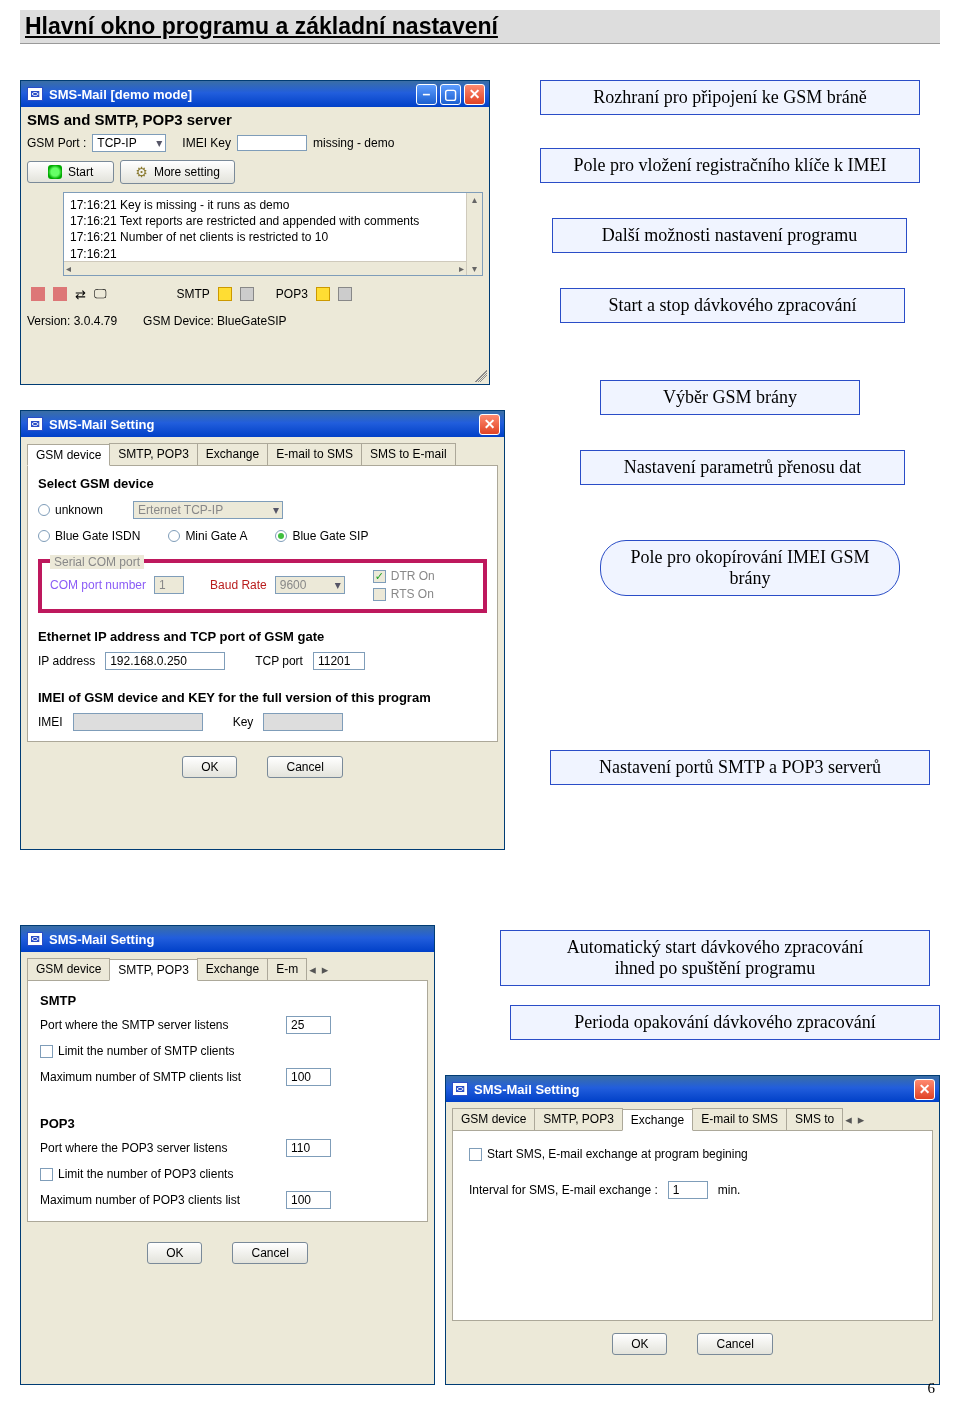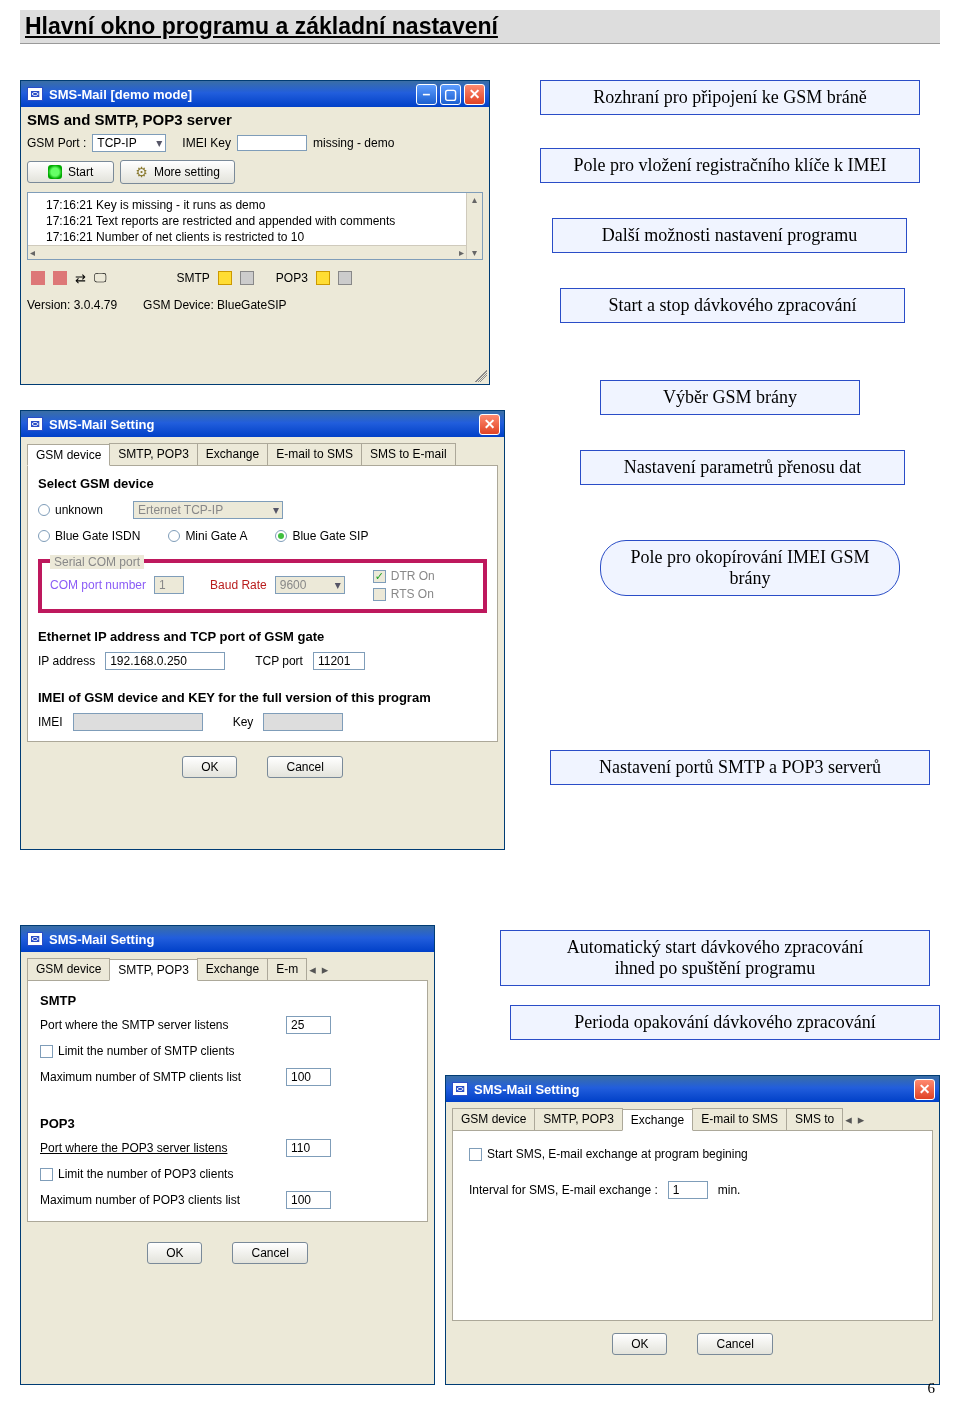--- a/index.html
+++ b/index.html
@@ -151,25 +151,26 @@
   #co5 { position:absolute; left:600px; top:380px; width:260px; }
   #co6 { position:absolute; left:580px; top:450px; width:325px; }
   #co7 { position:absolute; left:600px; top:540px; width:300px;border-radius:26px; }
   #co8 { position:absolute; left:550px; top:750px; width:380px; }
   #co9 { position:absolute; left:500px; top:930px; width:430px; }
   #co10{ position:absolute; left:510px; top:1005px; width:430px; }
 
   
   .logbox {
     border:1px solid #7f9db9; background:#fff;
-    font-size:12px; padding:4px 18px;
+    font-size:12px; padding:4px 6px;
     line-height:1.35;
-    height:68px;
+    height:84px;
     overflow:hidden;
     position:relative;
+    margin-left:36px;
   }
   .logbox .scrollbar {
     position:absolute; right:0; top:0; width:16px; height:100%;
     background:#ece9d8; border-left:1px solid #cfcabc;
     display:flex; flex-direction:column; justify-content:space-between;
     align-items:center; font-size:10px; color:#666;
   }
   .logbox .hscroll {
     position:absolute; bottom:0; left:0; right:16px; height:14px;
     background:#ece9d8; border-top:1px solid #cfcabc;
@@ -393,21 +394,21 @@
               <span>Limit the number of SMTP clients</span>
             </span>
         </div>
         <div class="row" style="margin-top:10px;">
           <span class="lbl" style="width:240px;">Maximum number of SMTP clients list</span>
           <span class="xp-input" style="width:45px;">100</span>
         </div>
 
         <div style="font-weight:bold;font-size:13px; margin-top:30px;">POP3</div>
         <div class="row" style="margin-top:8px;">
-          <span class="lbl" style="width:240px;text-decoration:underline;">Port where the POP3 server listens</span>
+          <span class="lbl" style="width:240px;">Port where the POP3 server listens</span>
           <span class="xp-input" style="width:45px;">110</span>
         </div>
         <div class="row" style="margin-top:10px;">
           <span class="xp-check">
               <span class="box"></span>
               <span>Limit the number of POP3 clients</span>
             </span>
         </div>
         <div class="row" style="margin-top:10px;">
           <span class="lbl" style="width:240px;">Maximum number of POP3 clients list</span>

